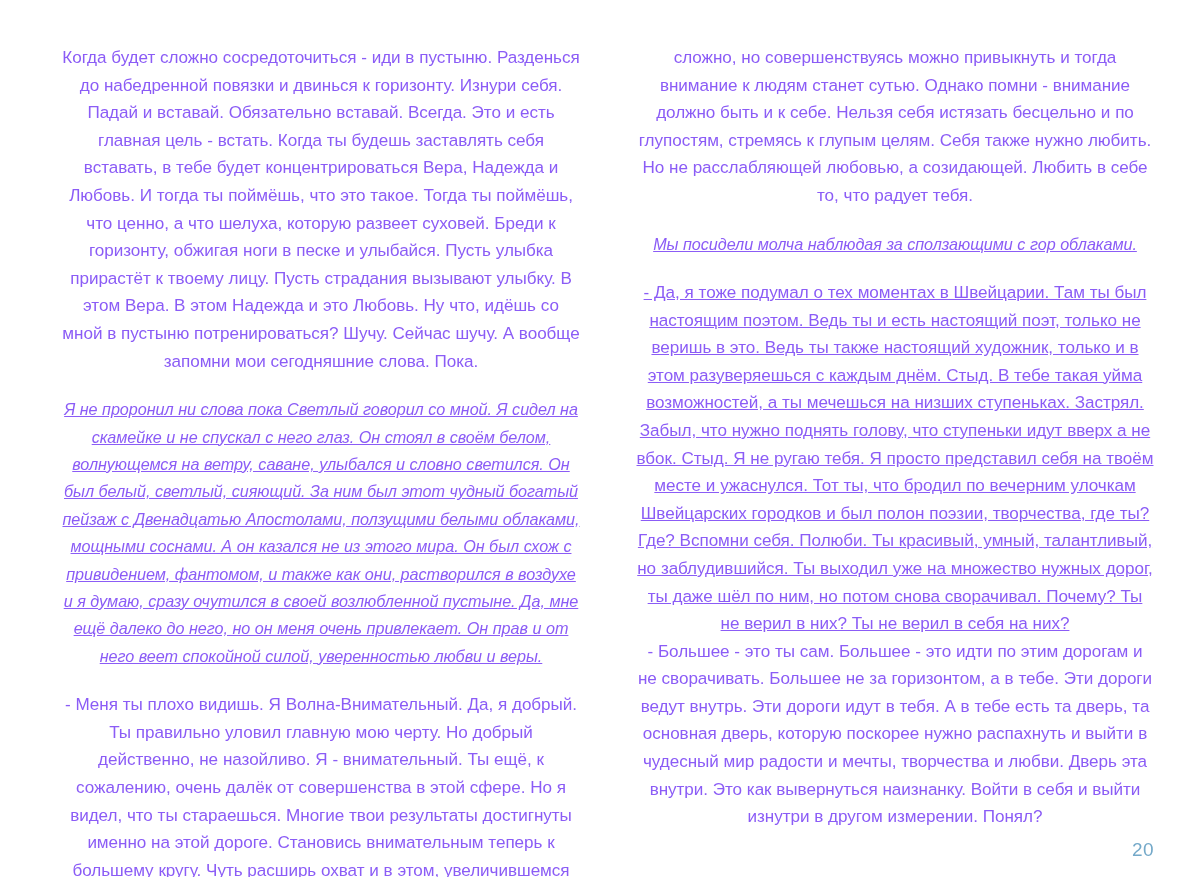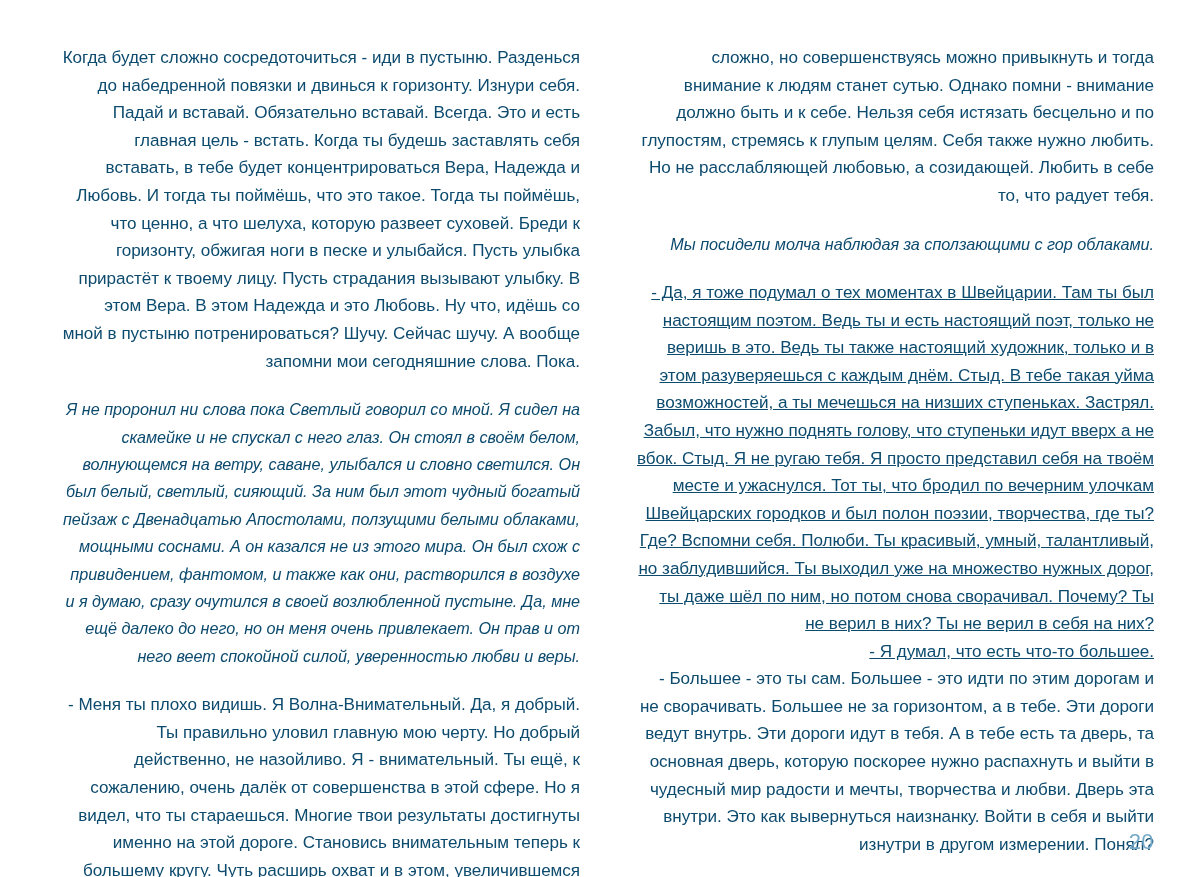--- a/index.html
+++ b/index.html
@@ -41,51 +41,52 @@
     box-sizing: border-box;
   }
 
   .column-left  { padding-right: 0; }
   .column-right { padding-left: 0; }
 
   p.para {
     margin: 0 0 21px 16px;
     font-size: 17.1px;
     line-height: 27.6px;
-    text-align: right;
+    text-align: center;
     letter-spacing: -0.05px;
     word-spacing: 0.1px;
-    color: #0c4a6e;
+    color: #8b5cf6;
     -webkit-font-smoothing: antialiased;
   }
 
   p.para.italic {
     font-style: italic;
     font-size: 16.2px;
     line-height: 27.4px;
+    text-decoration: underline;
   }
 
   p.para.tight {
     margin-bottom: 0;
   }
 
   p.para.dialogue-run {
     margin-bottom: 0;
     text-decoration: underline;
   }
 
   .spacer-final {
     height: 56px;
   }
 
   .page-number {
     position: absolute;
     right: 46px;
-    bottom: 24px;
-    font-size: 22px;
+    bottom: 16px;
+    font-size: 19px;
     line-height: 22px;
     color: #74a9c9;
     letter-spacing: 0.4px;
     font-family: "Liberation Sans", "DejaVu Sans", sans-serif;
   }
 </style>
 </head>
 <body>
 
 <div class="page">
@@ -95,21 +96,20 @@
     <div class="column column-left">
       <p class="para">Когда будет сложно сосредоточиться - иди в пустыню. Разденься до набедренной повязки и двинься к горизонту. Изнури себя. Падай и вставай. Обязательно вставай. Всегда. Это и есть главная цель - встать. Когда ты будешь заставлять себя вставать, в тебе будет концентрироваться Вера, Надежда и Любовь. И тогда ты поймёшь, что это такое. Тогда ты поймёшь, что ценно, а что шелуха, которую развеет суховей. Бреди к горизонту, обжигая ноги в песке и улыбайся. Пусть улыбка прирастёт к твоему лицу. Пусть страдания вызывают улыбку. В этом Вера. В этом Надежда и это Любовь. Ну что, идёшь со мной в пустыню потренироваться? Шучу. Сейчас шучу. А вообще запомни мои сегодняшние слова. Пока.</p>
       <p class="para italic">Я не проронил ни слова пока Светлый говорил со мной. Я сидел на скамейке и не спускал с него глаз. Он стоял в своём белом, волнующемся на ветру, саване, улыбался и словно светился. Он был белый, светлый, сияющий. За ним был этот чудный богатый пейзаж с Двенадцатью Апостолами, ползущими белыми облаками, мощными соснами. А он казался не из этого мира. Он был схож с привидением, фантомом, и также как они, растворился в воздухе и я думаю, сразу очутился в своей возлюбленной пустыне. Да, мне ещё далеко до него, но он меня очень привлекает. Он прав и от него веет спокойной силой, уверенностью любви и веры.</p>
       <p class="para tight">- Меня ты плохо видишь. Я Волна-Внимательный. Да, я добрый. Ты правильно уловил главную мою черту. Но добрый действенно, не назойливо. Я - внимательный. Ты ещё, к сожалению, очень далёк от совершенства в этой сфере. Но я видел, что ты стараешься. Многие твои результаты достигнуты именно на этой дороге. Становись внимательным теперь к большему кругу. Чуть расширь охват и в этом, увеличившемся кругу будь внимателен постоянно. Все случайные моменты улавливай тоже. Не тормозись и не стесняйся. Добрым быть красиво, не внешне, а внутренне. И это даёт колоссальные силы. Это один из основных источников внутренней энергии. Добро нужно не делать, а пытаться жить им, излучать. Это</p>
     </div>
 
     <div class="column column-right">
       <p class="para">сложно, но совершенствуясь можно привыкнуть и тогда внимание к людям станет сутью. Однако помни - внимание должно быть и к себе. Нельзя себя истязать бесцельно и по глупостям, стремясь к глупым целям. Себя также нужно любить. Но не расслабляющей любовью, а созидающей. Любить в себе то, что радует тебя.</p>
       <p class="para italic">Мы посидели молча наблюдая за сползающими с гор облаками.</p>
       <p class="para dialogue-run">- Да, я тоже подумал о тех моментах в Швейцарии. Там ты был настоящим поэтом. Ведь ты и есть настоящий поэт, только не веришь в это. Ведь ты также настоящий художник, только и в этом разуверяешься с каждым днём. Стыд. В тебе такая уйма возможностей, а ты мечешься на низших ступеньках. Застрял. Забыл, что нужно поднять голову, что ступеньки идут вверх а не вбок. Стыд. Я не ругаю тебя. Я просто представил себя на твоём месте и ужаснулся. Тот ты, что бродил по вечерним улочкам Швейцарских городков и был полон поэзии, творчества, где ты? Где? Вспомни себя. Полюби. Ты красивый, умный, талантливый, но заблудившийся. Ты выходил уже на множество нужных дорог, ты даже шёл по ним, но потом снова сворачивал. Почему? Ты не верил в них? Ты не верил в себя на них?</p>
-      <p class="para dialogue-run">- Я думал, что есть что-то большее.</p>
       <p class="para">- Большее - это ты сам. Большее - это идти по этим дорогам и не сворачивать. Большее не за горизонтом, а в тебе. Эти дороги ведут внутрь. Эти дороги идут в тебя. А в тебе есть та дверь, та основная дверь, которую поскорее нужно распахнуть и выйти в чудесный мир радости и мечты, творчества и любви. Дверь эта внутри. Это как вывернуться наизнанку. Войти в себя и выйти изнутри в другом измерении. Понял?</p>
       <div class="spacer-final"></div>
 
     </div>
 
   </div>
 
   <div class="page-number">20</div>
 
 </div>

